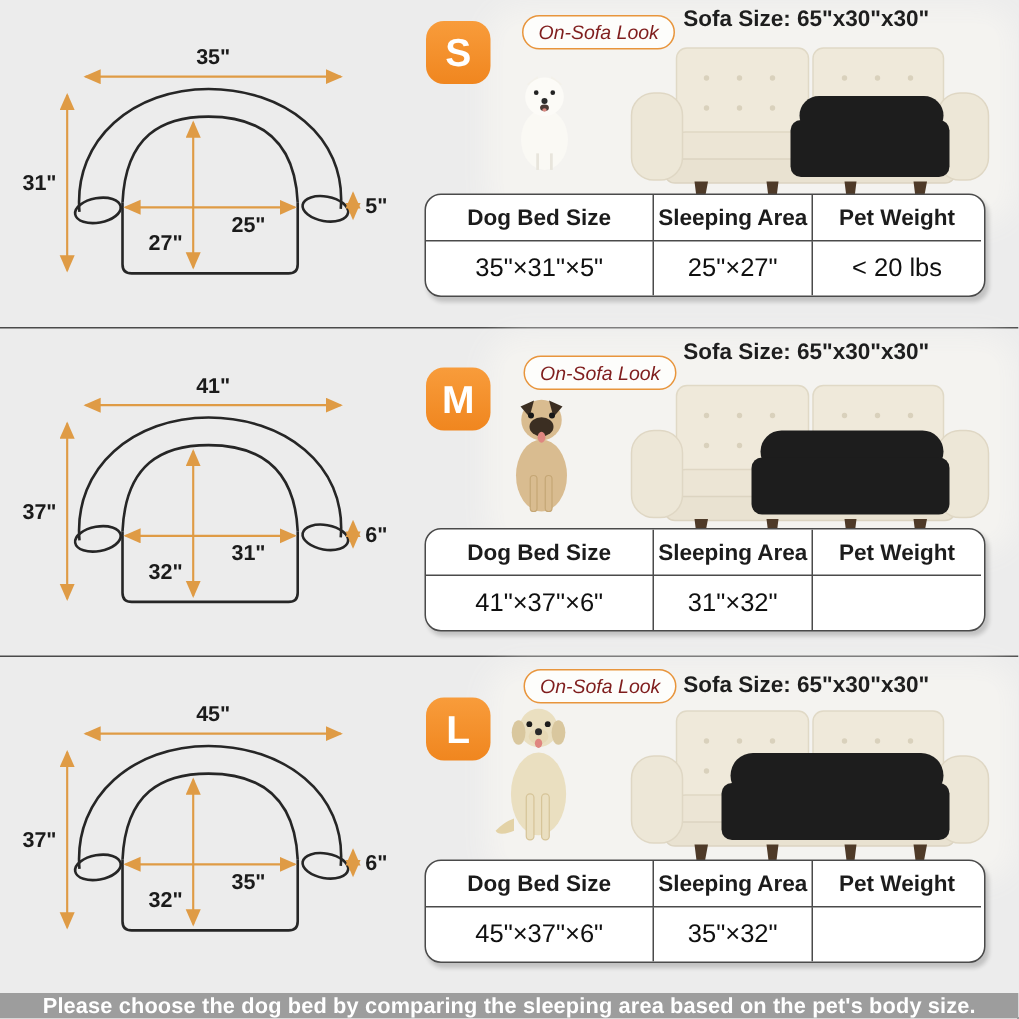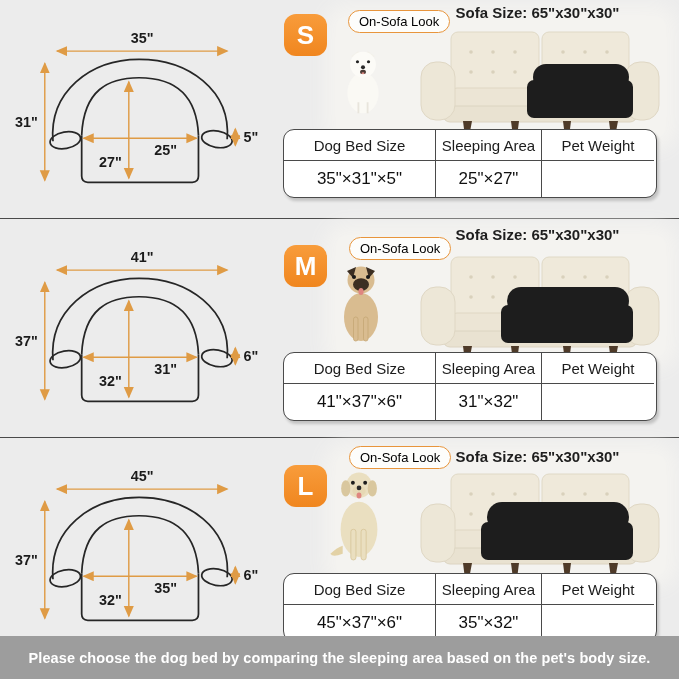--- a/index.html
+++ b/index.html
@@ -27,21 +27,21 @@
   
   .badge{position:absolute;left:284px;width:43px;height:42px;border-radius:12px;
     background:linear-gradient(180deg,#F89C3B,#F0861F);
     color:#fff;font-size:26px;font-weight:700;display:flex;align-items:center;justify-content:center;}
   .row-s .badge{top:14px;}
   .row-m .badge{top:26px;}
   .row-l .badge{top:27px;}
 
   
   .pill{position:absolute;background:#FDFDFB;border:1.4px solid #E8953C;border-radius:13px;
-    padding:3px 10px;font-size:13px;font-weight:500;color:#000000;white-space:nowrap;}
+    padding:3px 10px;font-size:13px;font-weight:500;color:#7f1d1d;white-space:nowrap;font-style:italic;}
   .row-s .pill{left:348px;top:10px;}
   .row-m .pill{left:349px;top:18px;}
   .row-l .pill{left:349px;top:8px;}
 
   
   .sofa-size{position:absolute;left:420px;width:235px;text-align:center;
     font-size:15px;font-weight:600;color:#1e1e1e;}
   .row-s .sofa-size{top:4px;}
   .row-m .sofa-size{top:7px;}
   .row-l .sofa-size{top:10px;}
@@ -60,26 +60,26 @@
 
   
   .ptable{position:absolute;left:283px;width:374px;
     display:grid;grid-template-columns:152px 106px 112px;grid-template-rows:31px 36px;
     background:#fff;border:1.7px solid #4a4a4a;border-radius:11px;overflow:hidden;
     box-shadow:2px 3px 3px rgba(0,0,0,0.18);box-sizing:border-box;}
   .row-s .ptable{top:129px;}
   .row-m .ptable{top:133px;}
   .row-l .ptable{top:135px;}
   .ptable div{display:flex;align-items:center;justify-content:center;}
-  .ptable .th{font-size:15px;font-weight:400;border-bottom:1.5px solid #4a4a4a;}
+  .ptable .th{font-size:15px;font-weight:700;border-bottom:1.5px solid #4a4a4a;}
   .ptable .td{font-size:17px;font-weight:400;color:#101010;}
   .ptable .cs{border-right:1.5px solid #4a4a4a;}
 
   
-  .footer{position:absolute;left:0;bottom:0;width:679px;height:43px;background:#9D9D9D;
+  .footer{position:absolute;left:0;bottom:0;width:679px;height:17px;background:#9D9D9D;
     color:#fff;font-size:14.5px;font-weight:700;display:flex;align-items:center;justify-content:center;
     letter-spacing:0.1px;}
 </style>
 </head>
 <body>
 
 <section class="row row-s">
   <div class="photo-bg"></div>
 
   <svg class="diagram" viewBox="0 0 244 165">
@@ -163,20 +163,21 @@
       <rect x="112" y="60" width="106" height="38" rx="7"></rect>
     </g>
   </svg>
 
   <div class="ptable">
     <div class="th cs">Dog Bed Size</div>
     <div class="th cs">Sleeping Area</div>
     <div class="th">Pet Weight</div>
     <div class="td cs">35"×31"×5"</div>
     <div class="td cs">25"×27"</div>
+    <div class="td">&lt; 20 lbs</div>
   </div>
 </section>
 
 <section class="row row-m">
   <div class="photo-bg"></div>
 
   <svg class="diagram" viewBox="0 0 244 165">
     <defs>
       <marker id="ah-m" markerWidth="9" markerHeight="9" refX="7" refY="3.5" orient="auto-start-reverse">
         <path d="M0,0 L8,3.5 L0,7 z" fill="#DF9B45"></path>

